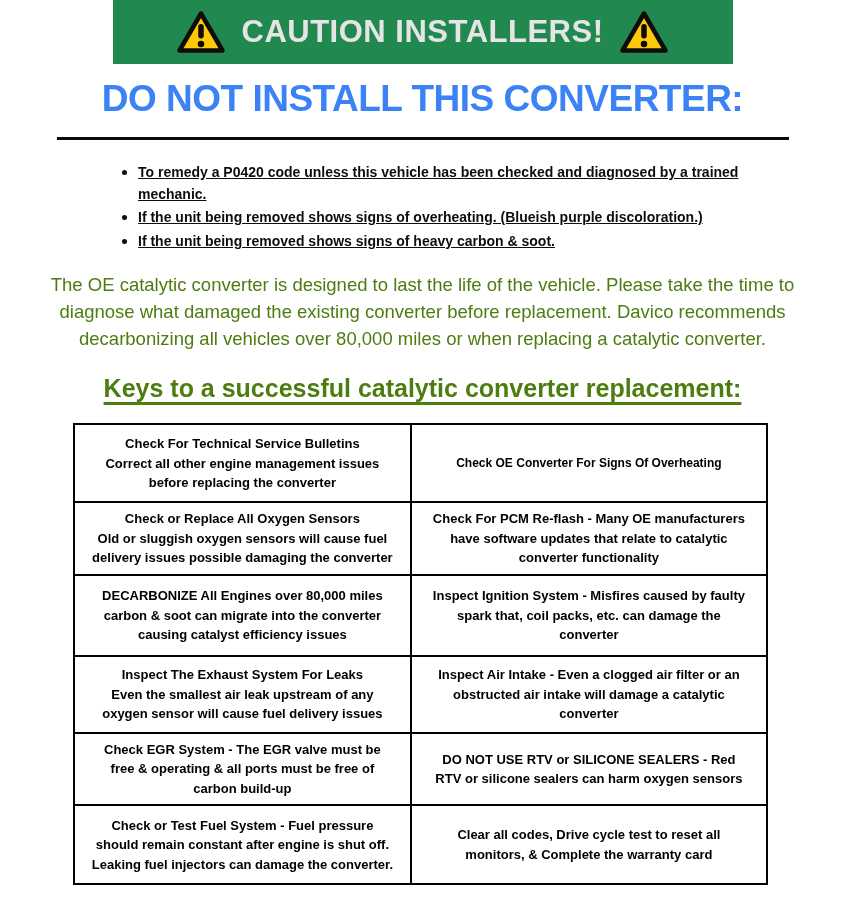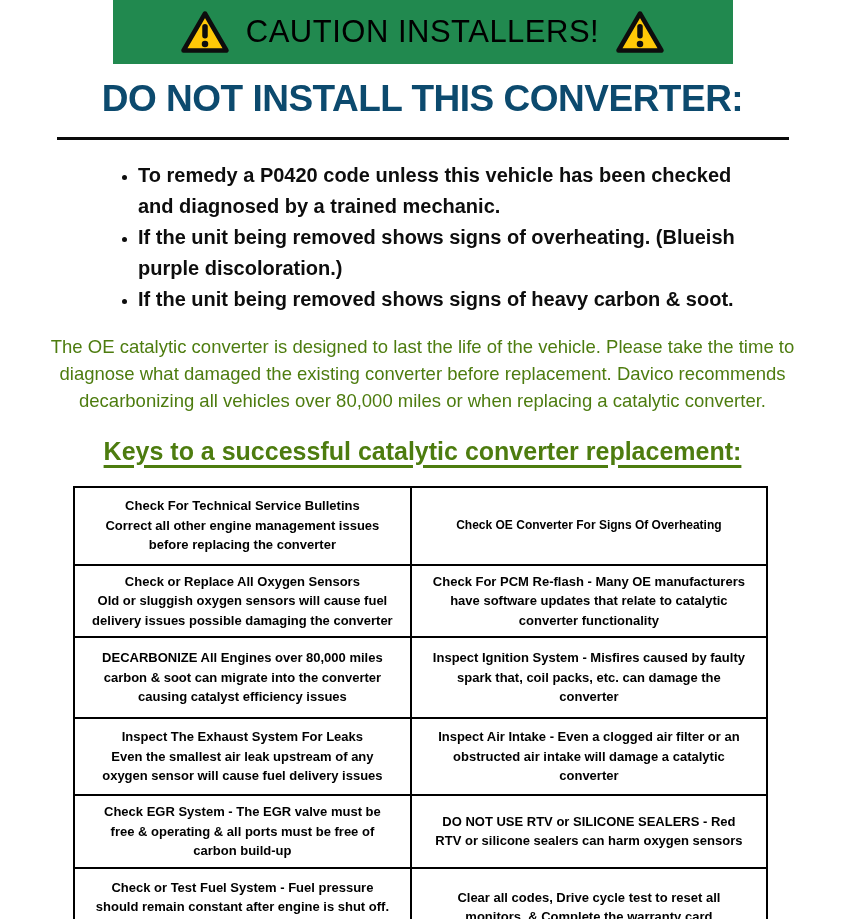--- a/index.html
+++ b/index.html
@@ -17,57 +17,58 @@
     width: 620px;
     height: 64px;
     margin: 0 auto;
     background: #21894f;
     display: flex;
     align-items: center;
     justify-content: center;
     gap: 16px;
   }
   .banner-text {
-    color: #000000;
+    color: #e5e5e5;
     font-size: 31px;
-    font-weight: 400;
+    font-weight: 700;
     letter-spacing: 0.5px;
     white-space: nowrap;
   }
   .tri-icon { display: inline-flex; width: 50px; height: 45px; }
   .tri-icon svg { width: 100%; height: 100%; }
 
   
   .headline {
     margin-top: 14px;
     text-align: center;
     font-size: 37px;
     font-weight: 900;
     letter-spacing: -0.5px;
-    color: #0c4a6e;
+    color: #3b82f6;
   }
 
   .divider {
     width: 732px;
     margin: 17px auto 0 auto;
     border: none;
     border-top: 3px solid #0a0a0a;
   }
 
   
   .warning-list {
     margin: 20px 95px 0 118px;
     padding-left: 20px;
     list-style: disc outside;
   }
   .warning-list li {
-    font-size: 20px;
+    font-size: 14px;
     font-weight: 700;
     line-height: 1.55;
     color: #0d0d0d;
+    text-decoration: underline;
   }
   .warning-list li::marker { font-size: 15px; }
 
   
   .intro {
     margin: 18px auto 0 auto;
     width: 822px;
     text-align: center;
     font-size: 18.5px;
     font-weight: 400;

